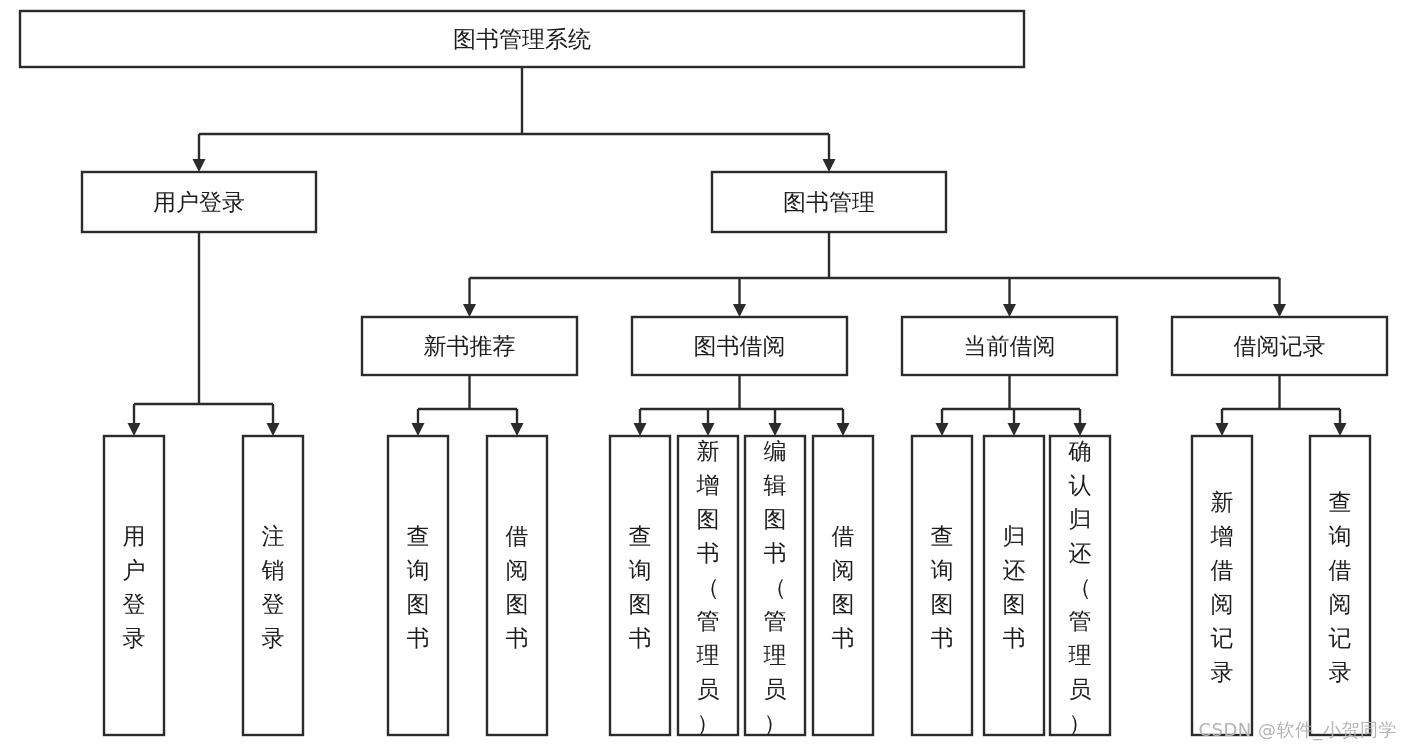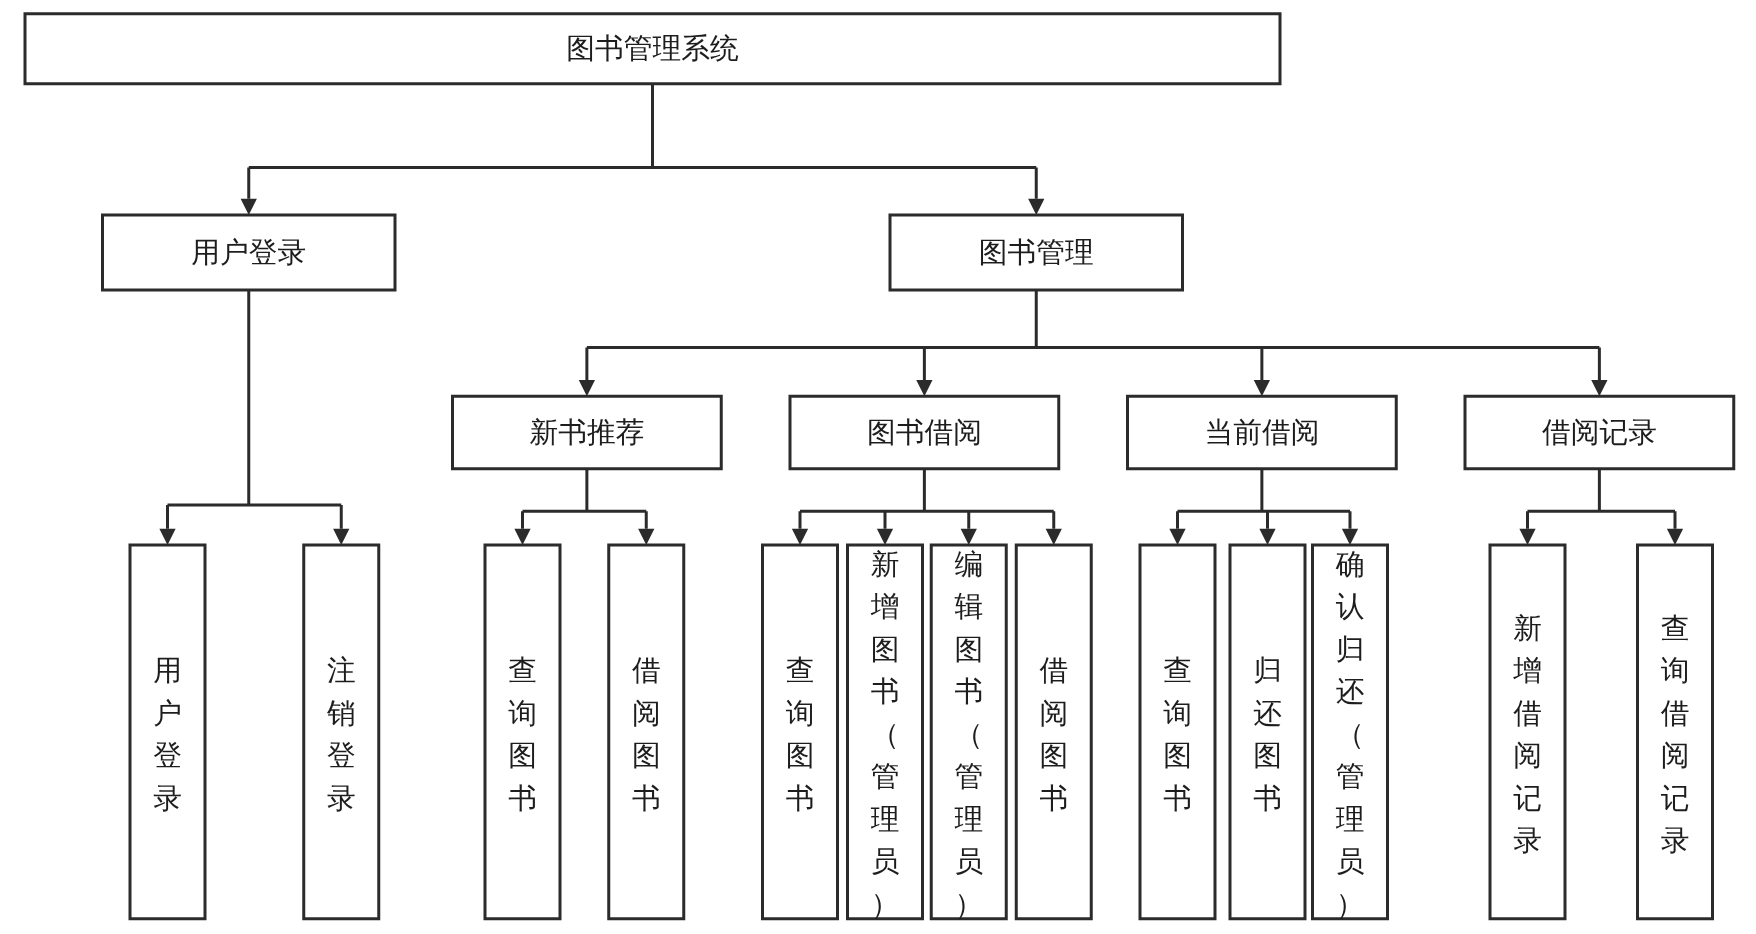--- a/index.html
+++ b/index.html
@@ -201,13 +201,14 @@
         <g>
           <rect x="1192" y="436" width="60" height="299" class="nodebox"></rect>
           <text x="1222" class="vlabel" y="510.02"><tspan x="1222" dy="0">新</tspan><tspan x="1222" dy="34">增</tspan><tspan x="1222" dy="34">借</tspan><tspan x="1222" dy="34">阅</tspan><tspan x="1222" dy="34">记</tspan><tspan x="1222" dy="34">录</tspan></text>
         </g>
         <g>
           <rect x="1310" y="436" width="60" height="299" class="nodebox"></rect>
           <text x="1340" class="vlabel" y="510.02"><tspan x="1340" dy="0">查</tspan><tspan x="1340" dy="34">询</tspan><tspan x="1340" dy="34">借</tspan><tspan x="1340" dy="34">阅</tspan><tspan x="1340" dy="34">记</tspan><tspan x="1340" dy="34">录</tspan></text>
         </g>
       </g>
   </svg>
+  <div class="watermark">CSDN @软件_小贺同学</div>
 </div>
 
 </body></html>

